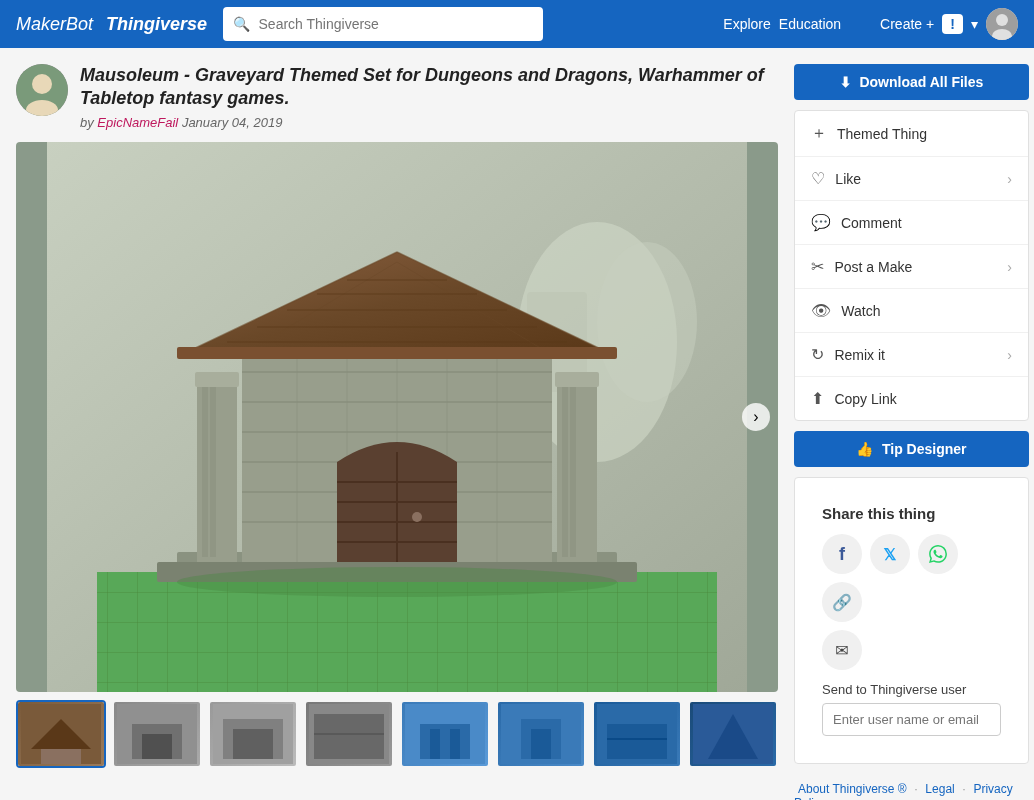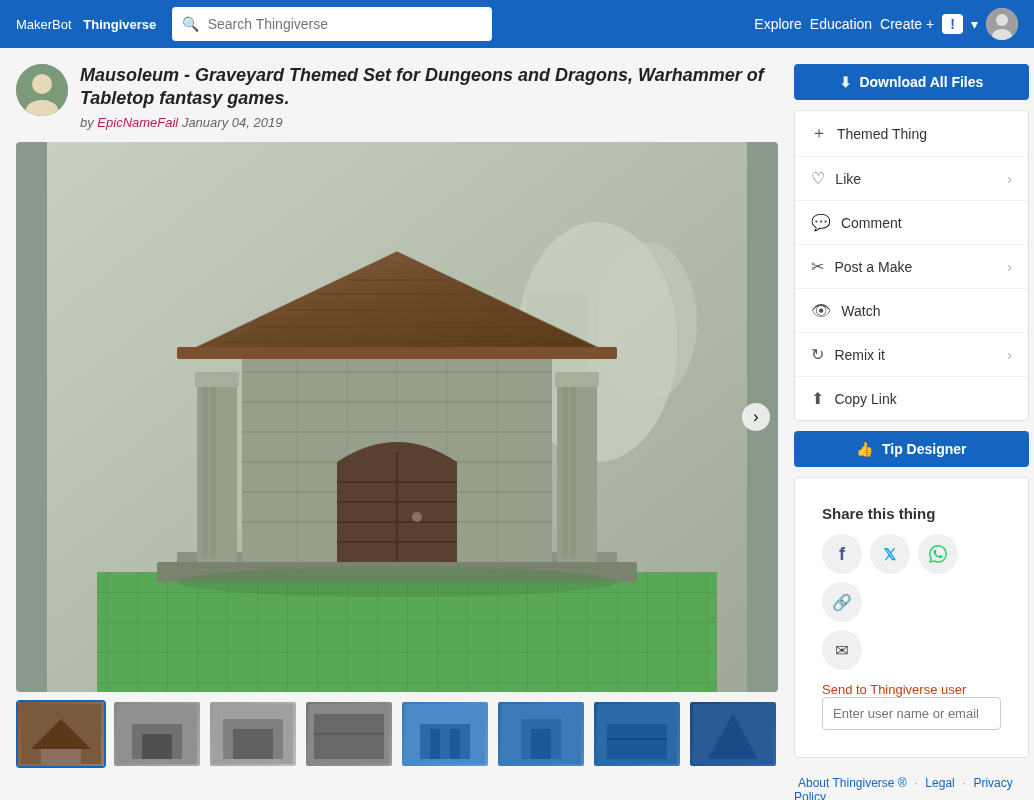--- a/index.html
+++ b/index.html
@@ -9,26 +9,27 @@
     .header {
       background: #1565c0;
       display: flex;
       align-items: center;
       padding: 0 16px;
       height: 48px;
       gap: 16px;
     }
     .header-logo {
       color: white;
-      font-size: 13px;
+      font-size: 18px;
       font-weight: bold;
       white-space: nowrap;
       display: flex;
       align-items: center;
       gap: 4px;
+      font-style: italic;
     }
     .header-logo span.makerbot { font-weight: normal; }
     .search-bar {
       flex: 1;
       max-width: 320px;
       display: flex;
       align-items: center;
       background: white;
       border-radius: 4px;
       padding: 0 10px;
@@ -49,20 +50,21 @@
       gap: 8px;
       color: white;
       font-size: 14px;
       margin-left: auto;
     }
     .header-nav span { cursor: pointer; }
     .header-nav .create-btn {
       display: flex;
       align-items: center;
       gap: 4px;
+      margin-left: 31px;
     }
     .notif-btn {
       background: white;
       color: #1565c0;
       font-weight: bold;
       border-radius: 4px;
       padding: 2px 8px;
       font-size: 14px;
       cursor: pointer;
     }
@@ -268,21 +270,22 @@
       display: flex;
       align-items: center;
       justify-content: center;
       font-size: 16px;
       color: #444;
     }
 
     .send-section { margin-top: 12px; }
     .send-label {
       font-size: 13px;
-      color: #c2410c;
+      color: #404040;
+      margin-bottom: 6px;
     }
     .send-input {
       width: 100%;
       border: 1px solid #ccc;
       border-radius: 4px;
       padding: 8px 10px;
       font-size: 13px;
       color: #555;
       outline: none;
     }

